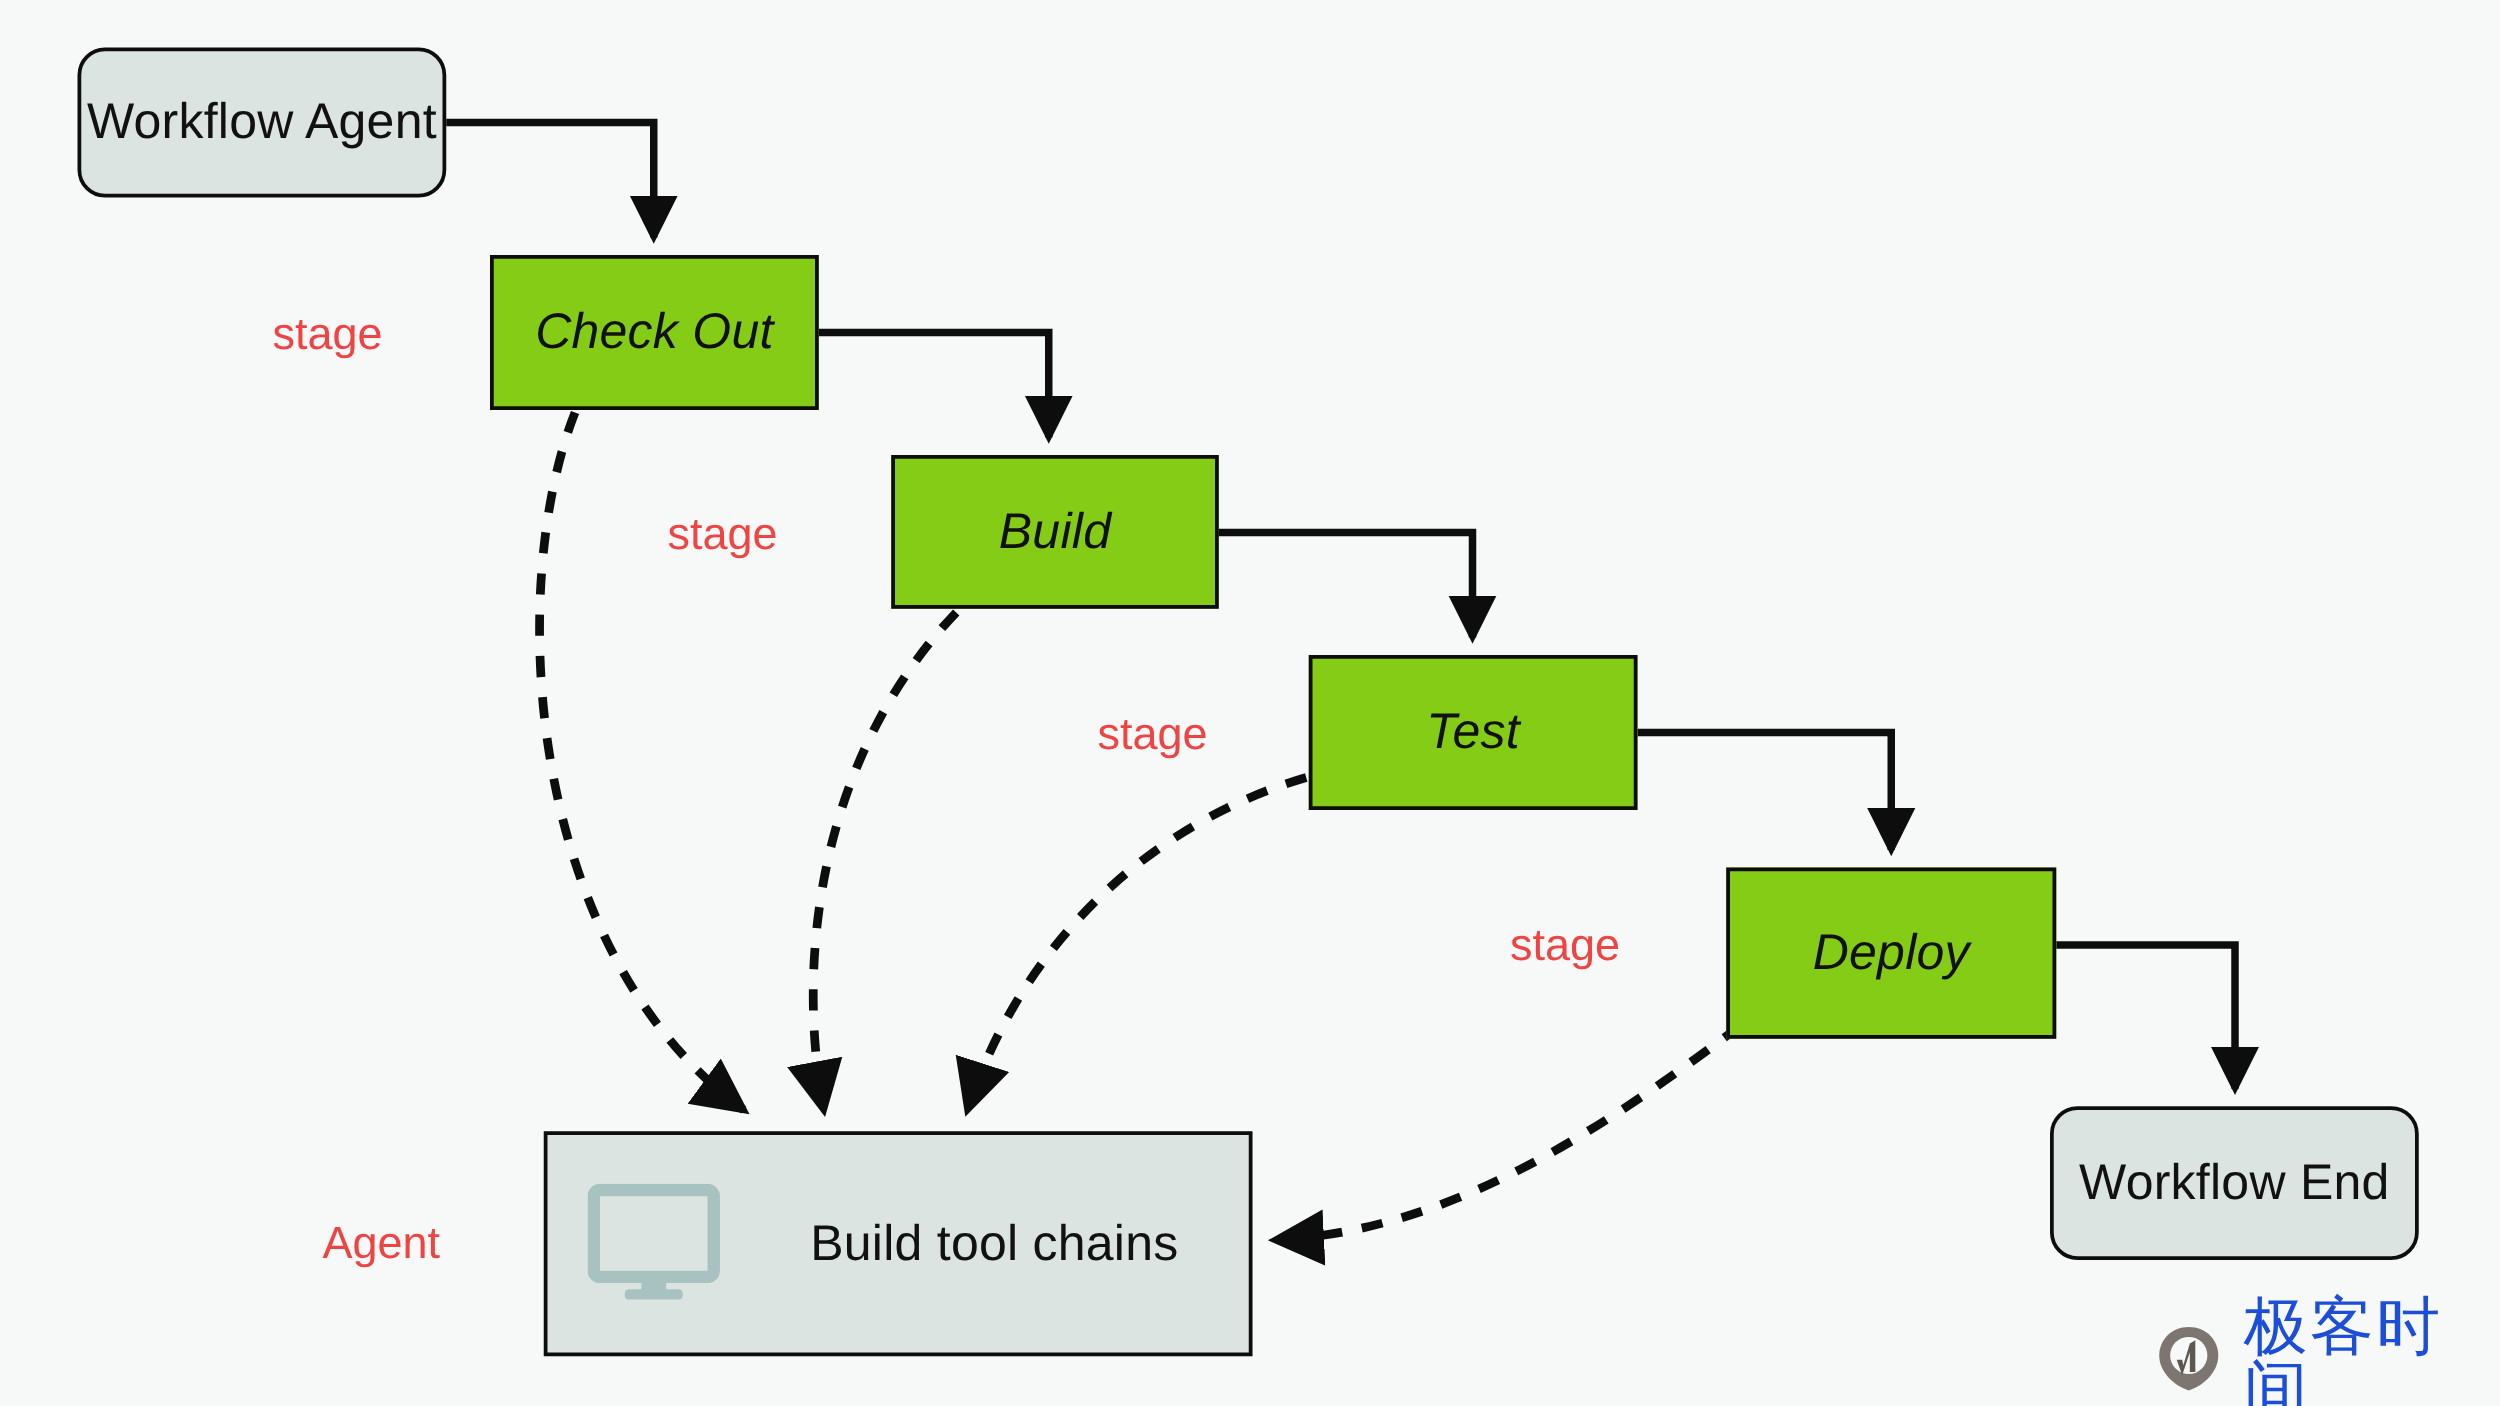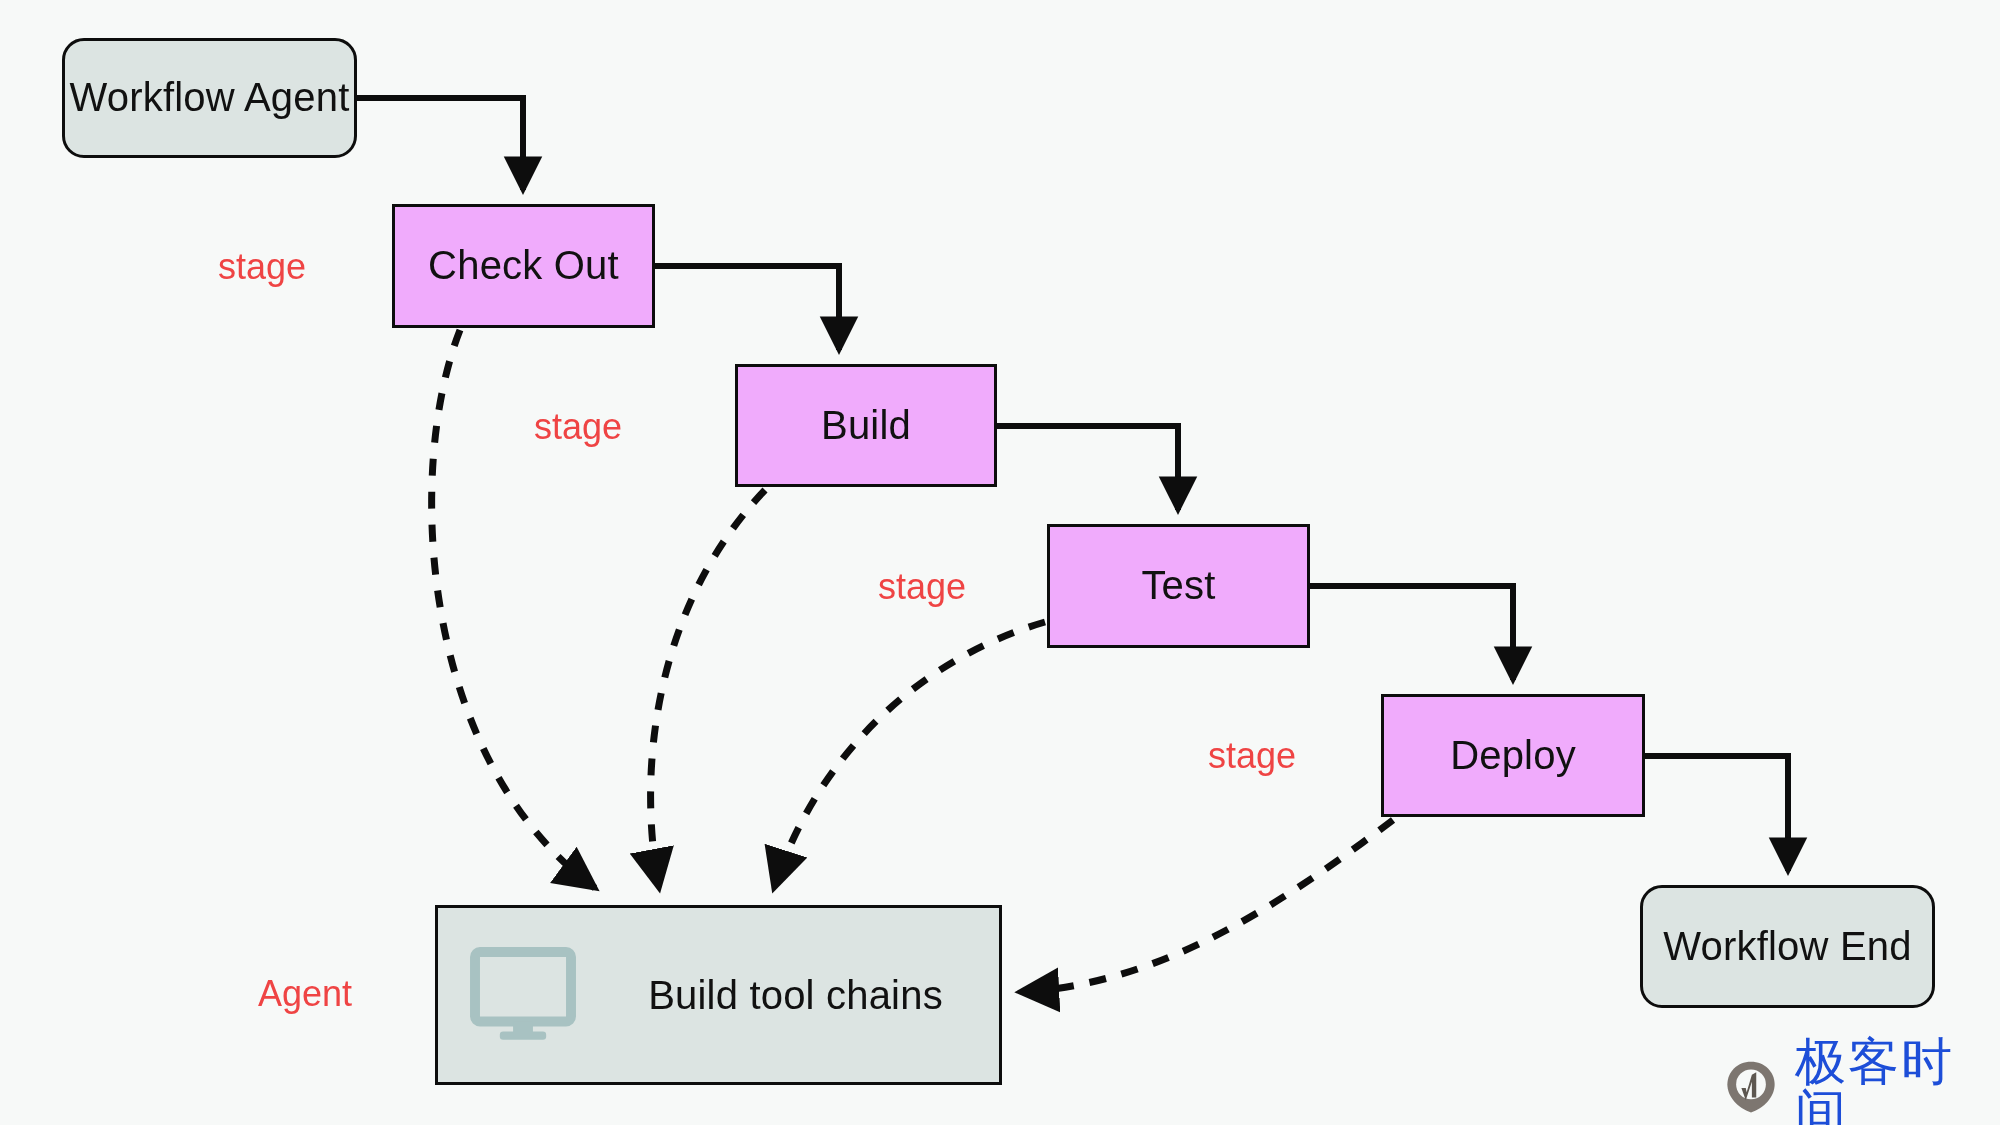--- a/index.html
+++ b/index.html
@@ -28,21 +28,22 @@
     justify-content: center;
     border: 3px solid #0d0d0d;
     color: #111111;
     font-size: 40px;
     line-height: 1.18;
     text-align: center;
     letter-spacing: 0.2px;
     z-index: 3;
   }
   .node.stage-node {
-    background: #f0abfc;
+    background: #84cc16;
+    font-style: italic;
   }
   .node.terminal-node {
     background: #dce4e2;
     border-radius: 22px;
   }
   .node.agent-node {
     background: #dce4e2;
     justify-content: center;
     padding-left: 32px;
   }
@@ -123,29 +124,29 @@
 </svg>
 
 <div class="node terminal-node" style="left:62px; top:38px; width:295px; height:120px;">
   <span>Workflow Agent</span>
 </div>
 
 <div class="node stage-node" style="left:392px; top:204px; width:263px; height:124px;">
   <span>Check Out</span>
 </div>
 
-<div class="node stage-node" style="left:735px; top:364px; width:262px; height:123px;">
+<div class="node stage-node" style="left:713px; top:364px; width:262px; height:123px;">
   <span>Build</span>
 </div>
 
 <div class="node stage-node" style="left:1047px; top:524px; width:263px; height:124px;">
   <span>Test</span>
 </div>
 
-<div class="node stage-node" style="left:1381px; top:694px; width:264px; height:123px;">
+<div class="node stage-node" style="left:1381px; top:694px; width:264px; height:137px;">
   <span>Deploy</span>
 </div>
 
 <div class="node terminal-node" style="left:1640px; top:885px; width:295px; height:123px;">
   <span>Workflow End</span>
 </div>
 
 <div class="node agent-node" style="left:435px; top:905px; width:567px; height:180px;">
   <div class="agent-inner">
     <svg class="monitor-icon" viewBox="0 0 64 58">

